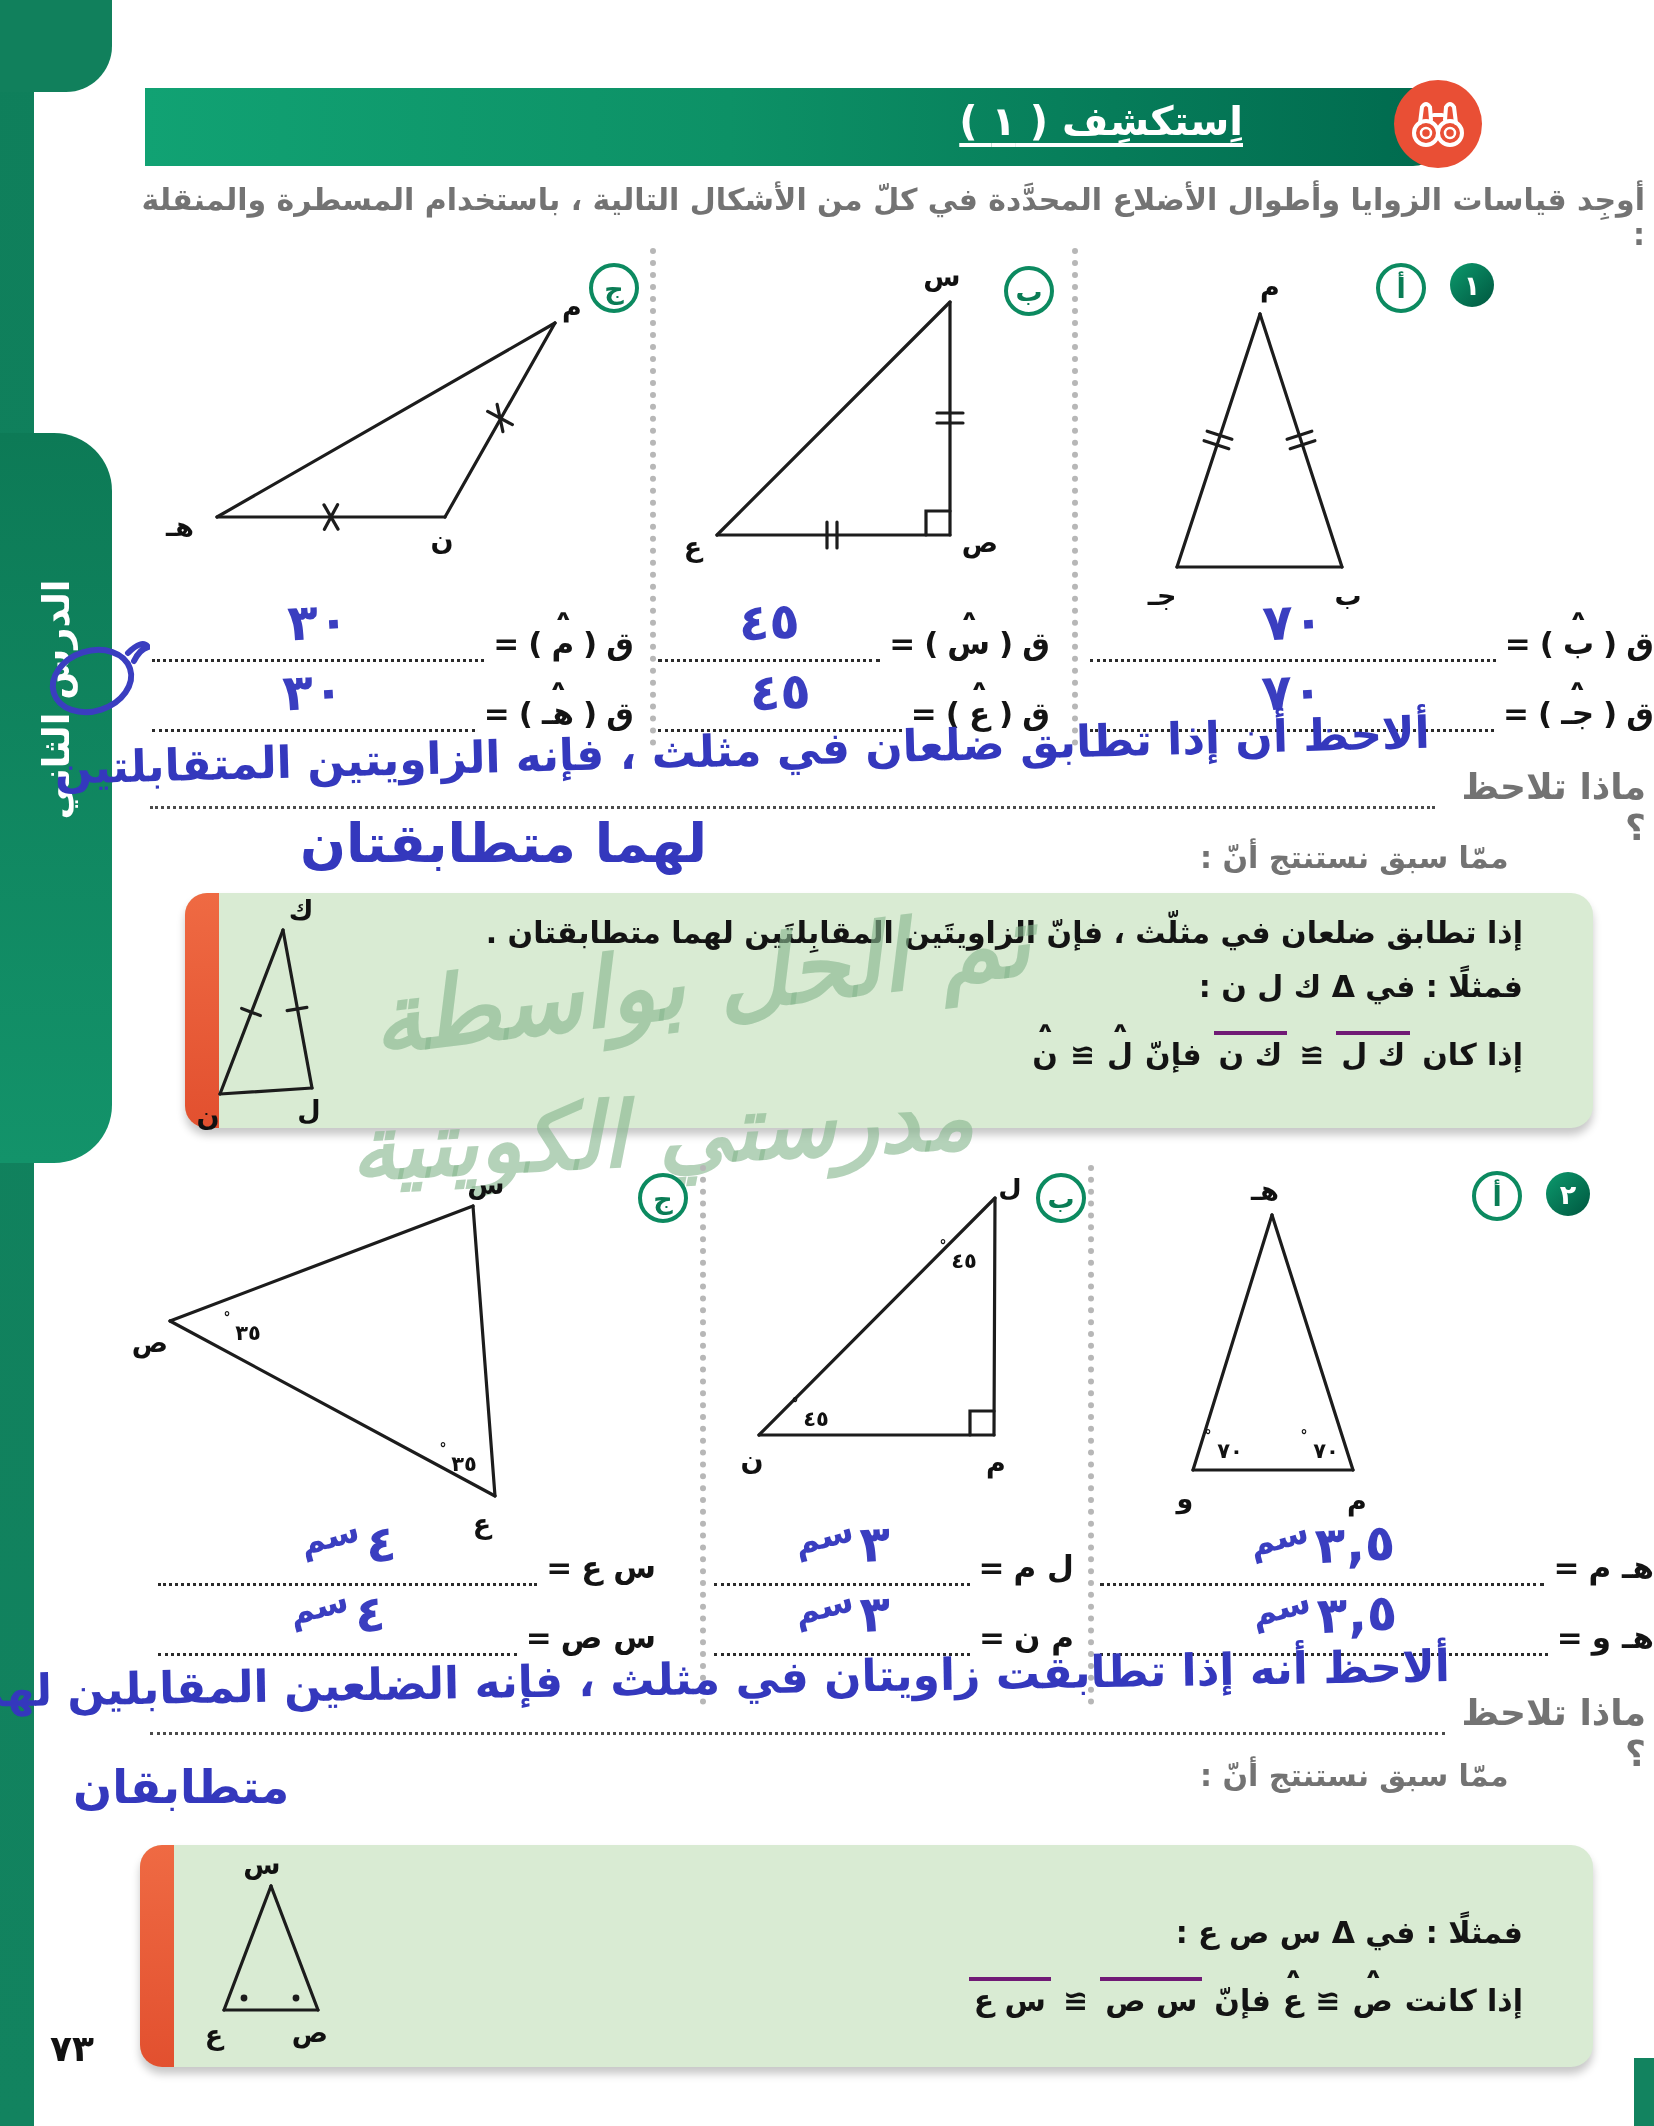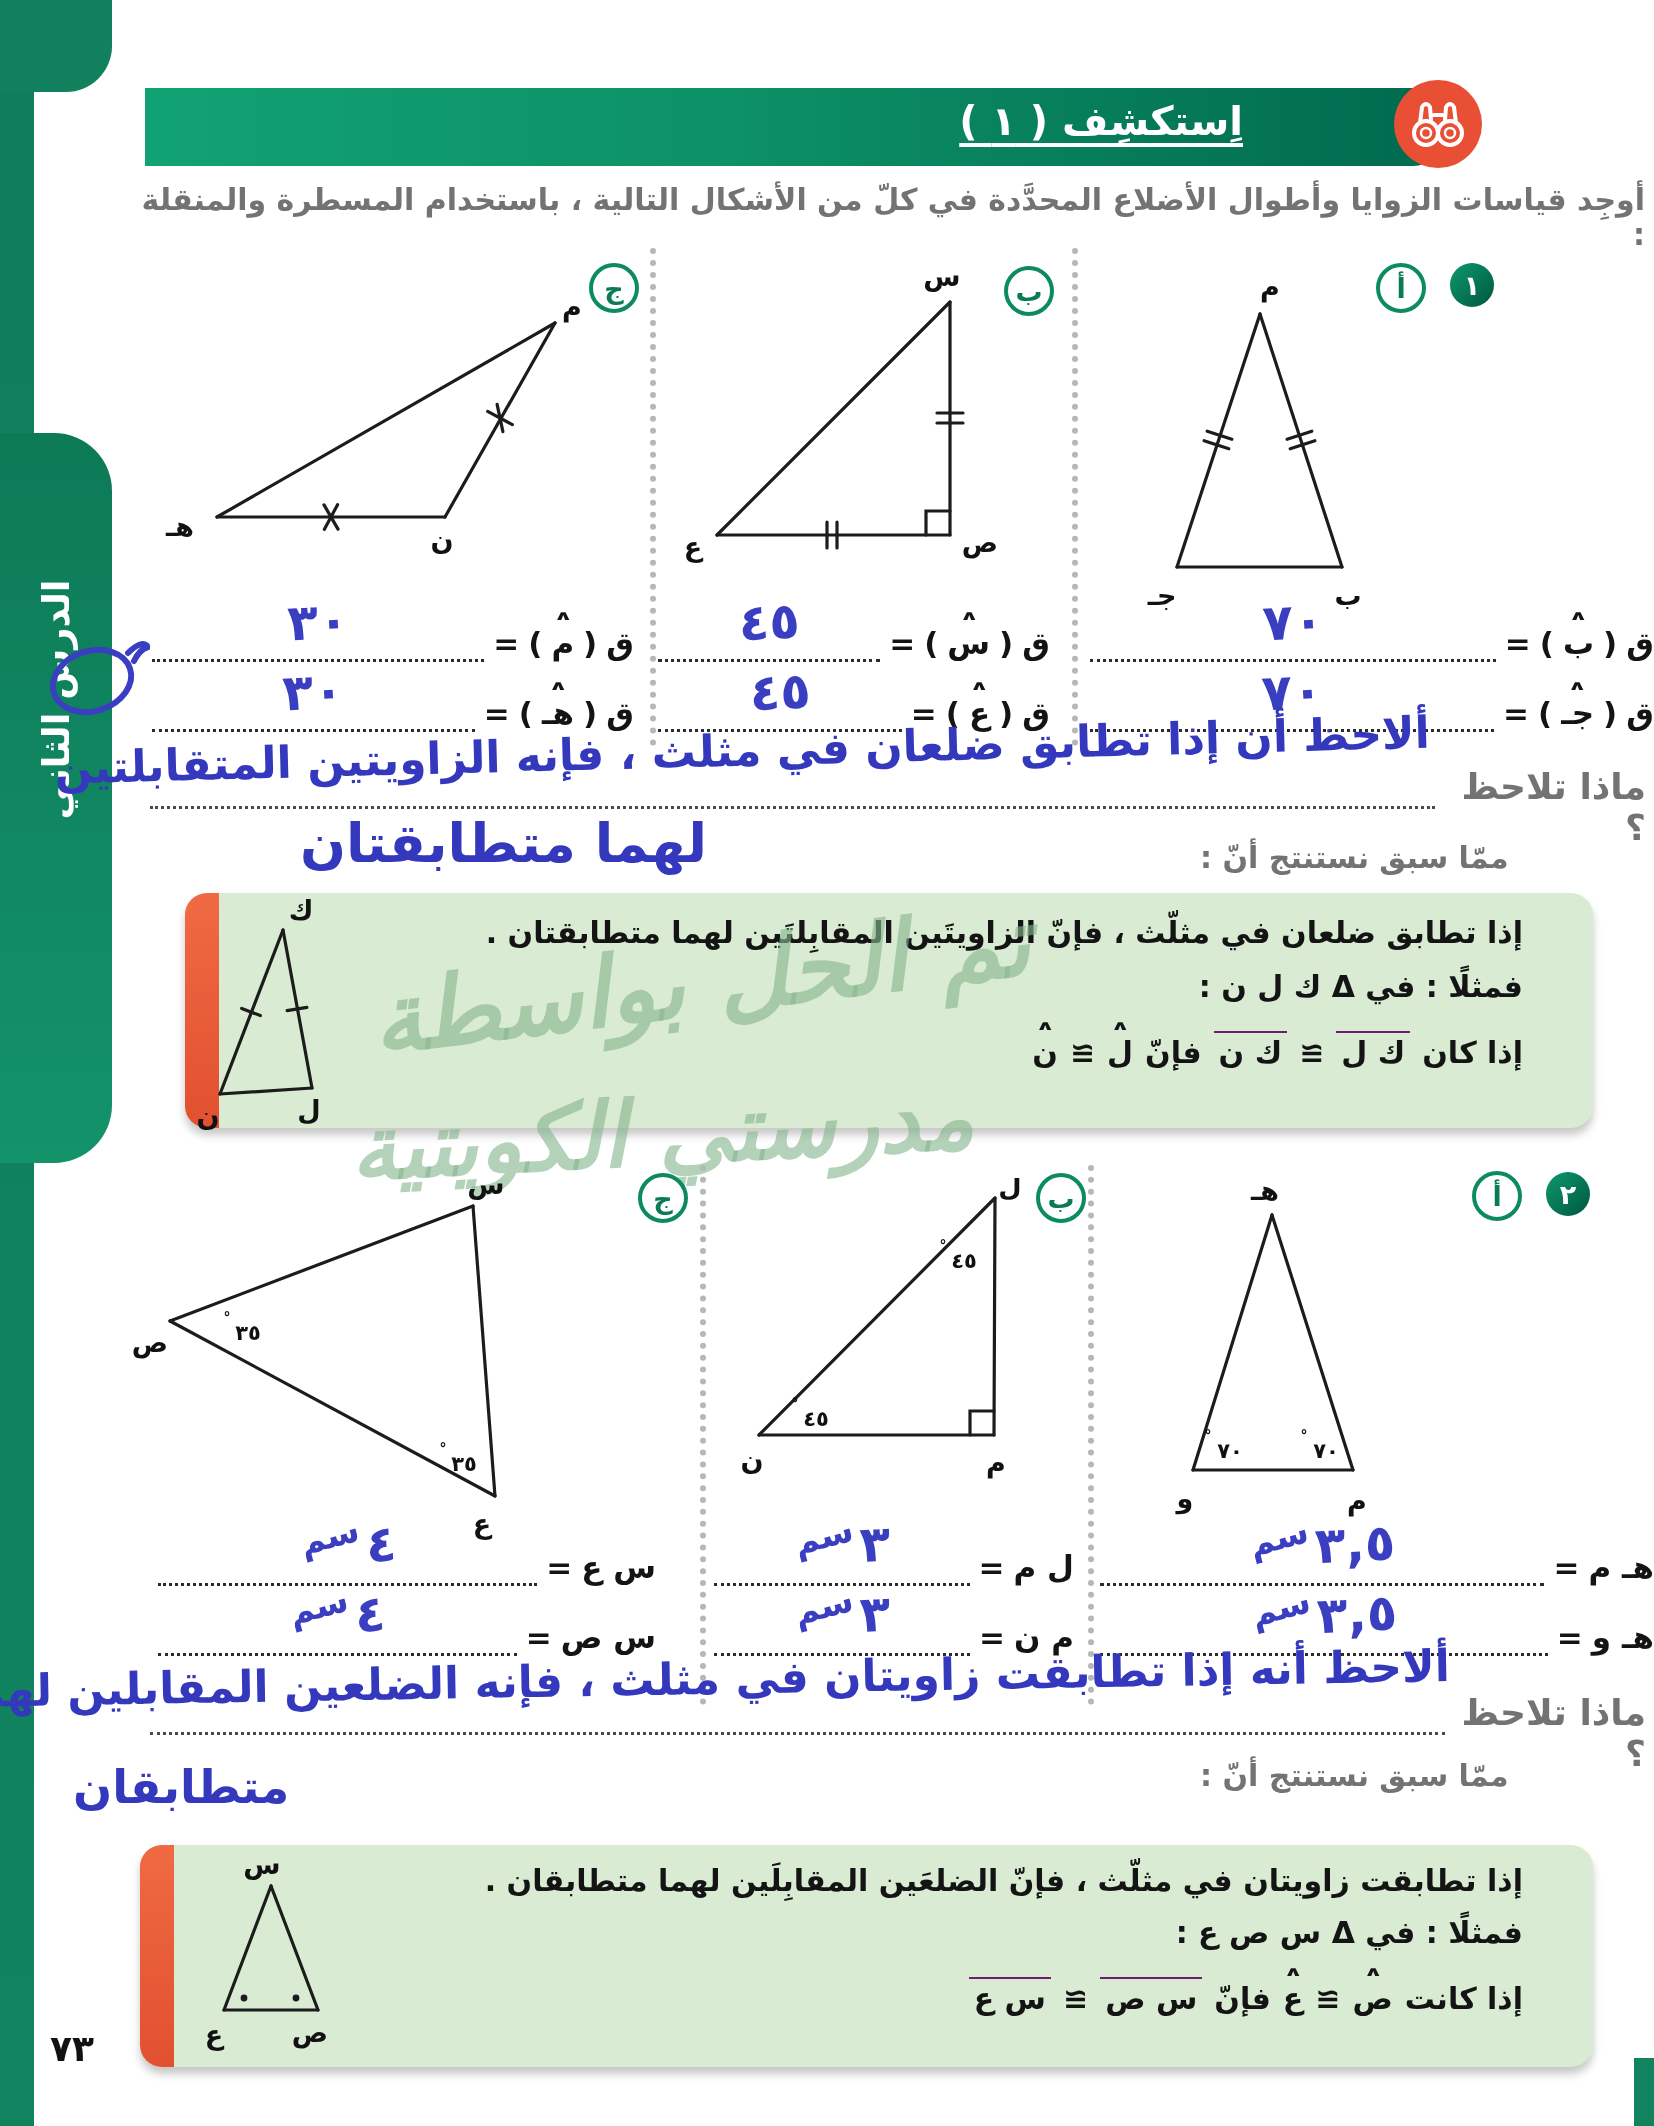--- a/index.html
+++ b/index.html
@@ -44,21 +44,21 @@
   .hw{position:absolute;top:-24px;left:50%;transform:translateX(-50%) rotate(-3deg);font-size:50px;color:#3a3ec0;font-weight:700;white-space:nowrap;}
   .hw .hwu{font-size:34px;display:inline-block;transform:translateY(-16px) rotate(-12deg);margin-inline-start:6px;}
   
   .hwnote{position:absolute;color:#3438bd;font-weight:700;direction:rtl;white-space:nowrap;}
   .obsline{position:absolute;border-bottom:3px dotted #4a4a4a;height:0;}
   
   .rulebox{position:absolute;background:#d9ebd3;border-radius:22px;box-shadow:0 7px 9px rgba(0,0,0,.22);}
   .accent{position:absolute;left:0;top:0;width:34px;height:100%;background:linear-gradient(180deg,#ef6a43,#e2502f);border-radius:22px 0 0 22px;}
   .rline{position:absolute;right:70px;color:#141414;font-weight:700;font-size:30px;direction:rtl;white-space:nowrap;}
   .req{position:absolute;right:70px;display:flex;direction:rtl;align-items:flex-end;gap:12px;color:#141414;font-weight:700;font-size:30px;}
-  .seg{border-top:2px solid #701a75;padding:2px 5px 0 5px;}
+  .seg{border-top:4px solid #701a75;padding:2px 5px 0 5px;}
   
   .wm{position:absolute;color:rgba(134,182,142,0.62);font-weight:700;font-style:italic;white-space:nowrap;pointer-events:none;}
   .wm1{left:370px;top:925px;font-size:96px;transform:rotate(-7deg);}
   .wm2{left:350px;top:1080px;font-size:90px;transform:rotate(-3deg);}
 </style>
 </head>
 <body>
 
 <div class="page">
 
@@ -372,21 +372,20 @@
   </div>
 
   <div class="printed prompt" style="left:1446px;top:1692px;width:200px;">ماذا تلاحظ ؟</div>
   <div class="obsline" style="left:150px;top:1732px;width:1295px;"></div>
   <div class="hwnote" style="left:80px;top:1652px;width:1370px;font-size:44px;text-align:center;transform:rotate(-1deg);">ألاحظ أنه إذا تطابقت زاويتان في مثلث ، فإنه الضلعين المقابلين لهما</div>
   <div class="hwnote" style="left:73px;top:1760px;font-size:46px;">متطابقان</div>
   <div class="printed conc" style="left:1200px;top:1758px;width:445px;text-align:left;">ممّا سبق نستنتج أنّ :</div>
 
   <div class="rulebox" style="left:140px;top:1845px;width:1453px;height:222px;">
     <div class="accent"></div>
-    <div class="rline" style="top:18px;">إذا تطابقت زاويتان في مثلّث ، فإنّ الضلعَين المقابِلَين لهما متطابقان .</div>
     <div class="rline" style="top:70px;">فمثلًا : في Δ س ص ع :</div>
     <div class="req" style="top:132px;">
       <span>إذا كانت</span>
       <span class="hatwrap"><span class="hat">∧</span><span>ص</span></span>
       <span>≅</span>
       <span class="hatwrap"><span class="hat">∧</span><span>ع</span></span>
       <span>فإنّ</span>
       <span class="seg">س ص</span>
       <span>≅</span>
       <span class="seg">س ع</span>

